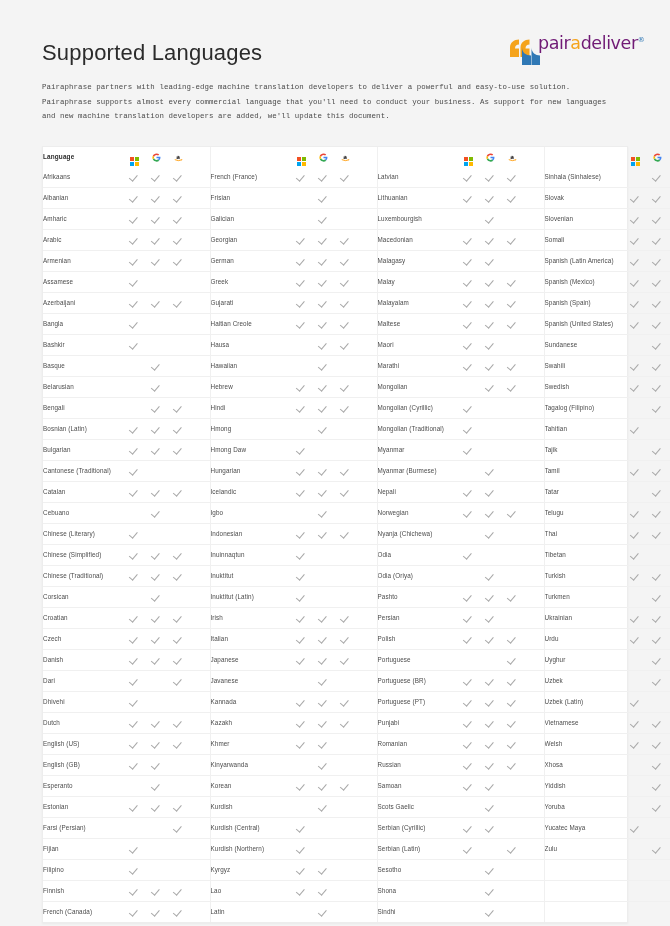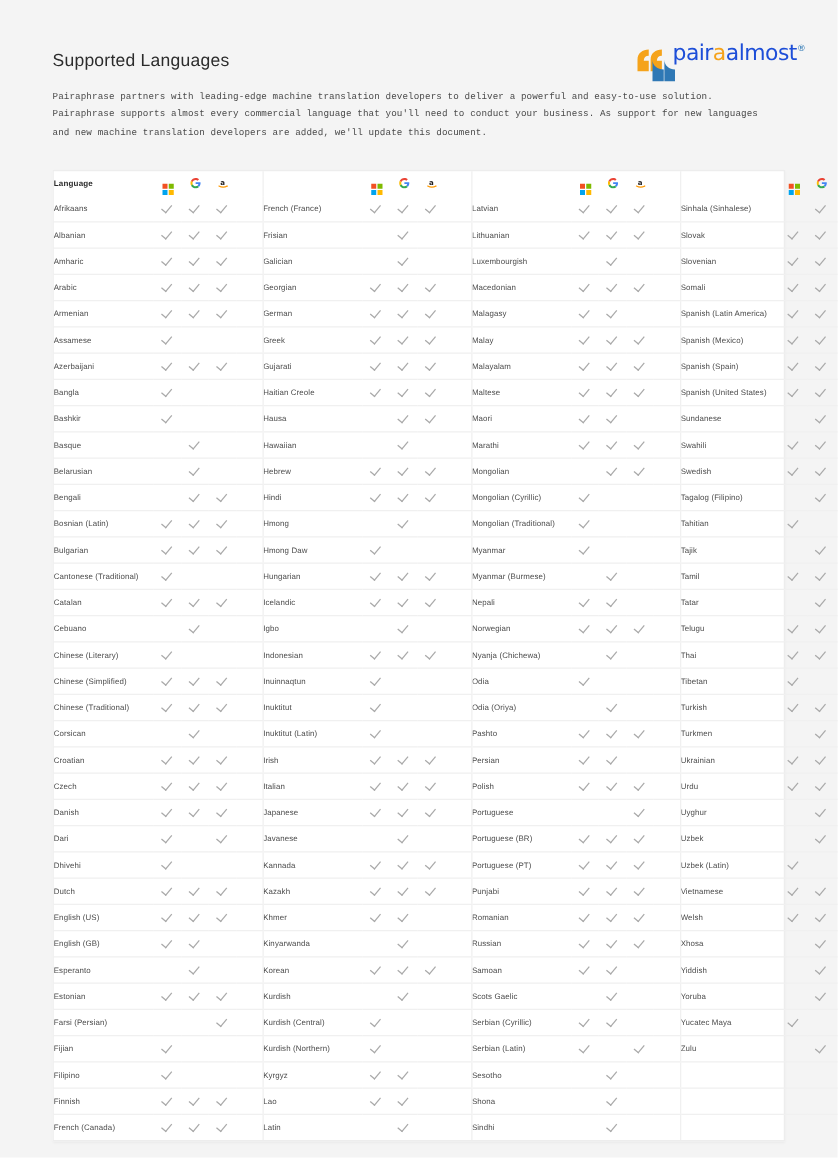--- a/index.html
+++ b/index.html
@@ -21,21 +21,21 @@
     box-sizing: border-box;
     padding: 0 42px;
   }
 
   
   .header {
     position: relative;
     padding-top: 40px;
   }
   .page-title {
-    font-size: 14px;
+    font-size: 22px;
     font-weight: 400;
     letter-spacing: .2px;
     color: #2b2b2b;
     margin: 0;
     line-height: 1.2;
   }
   .intro {
     margin: 14px 0 0 0;
     font-size: 7.4px;
     line-height: 1.95;
@@ -63,21 +63,21 @@
   .logo-word {
     position: absolute;
     left: 30px;
     top: 0px;
     font-size: 17.5px;
     font-weight: 400;
     letter-spacing: -0.4px;
     white-space: nowrap;
     font-family: "DejaVu Sans", sans-serif;
   }
-  .lw-blue { color: #1d4ed8; }
+  .lw-blue { color: #701a75; }
   .lw-orange { color: #f5a31b; }
   .lw-reg {
     font-size: 7px;
     vertical-align: super;
     color: #2f78b5;
   }
 
   
   .table-card {
     margin-top: 22px;
@@ -182,21 +182,21 @@
     <h1 class="page-title">Supported Languages</h1>
     <p class="intro">Pairaphrase partners with leading-edge machine translation developers to deliver a powerful and easy-to-use solution. Pairaphrase supports almost every commercial language that you'll need to conduct your business. As support for new languages and new machine translation developers are added, we'll update this document.</p>
 
     <div class="logo">
       <svg class="logo-quote" viewBox="0 0 32 28">
         <path d="M2 9.5 C2 4.5 6 1.5 11 1.5 L11 6.5 C8.5 6.5 7 8 7 10.5 L11 10.5 L11 19 L2 19 Z" fill="#f5a31b"></path>
         <path d="M12.5 9.5 C12.5 4.5 16.5 1.5 21.5 1.5 L21.5 6.5 C19 6.5 17.5 8 17.5 10.5 L21.5 10.5 L21.5 19 L12.5 19 Z" fill="#f5a31b"></path>
         <path d="M14 26.5 C14 21.5 18 18.5 23 18.5 L23 13.5 C20.5 13.5 19 15 19 17.5 L23 17.5 L23 9 L14 9 Z" fill="#2f78b5" transform="translate(0,0) scale(1,-1) translate(0,-36)"></path>
         <path d="M23.5 26.5 C23.5 21.5 27.5 18.5 32 18.5 L32 13.5 C29.5 13.5 28 15 28 17.5 L32 17.5 L32 9 L23.5 9 Z" fill="#2f78b5" transform="translate(0,0) scale(1,-1) translate(0,-36)"></path>
       </svg>
-      <div class="logo-word"><span class="lw-blue">pair</span><span class="lw-orange">a</span><span class="lw-blue">almost</span><span class="lw-reg">®</span></div>
+      <div class="logo-word"><span class="lw-blue">pair</span><span class="lw-orange">a</span><span class="lw-blue">deliver</span><span class="lw-reg">®</span></div>
     </div>
   </div>
 
   <div class="table-card">
     <table class="lang-table">
       <colgroup id="colgroup-holder">
           <col class="c-name">
           <col class="c-check">
           <col class="c-check">
           <col class="c-check">

